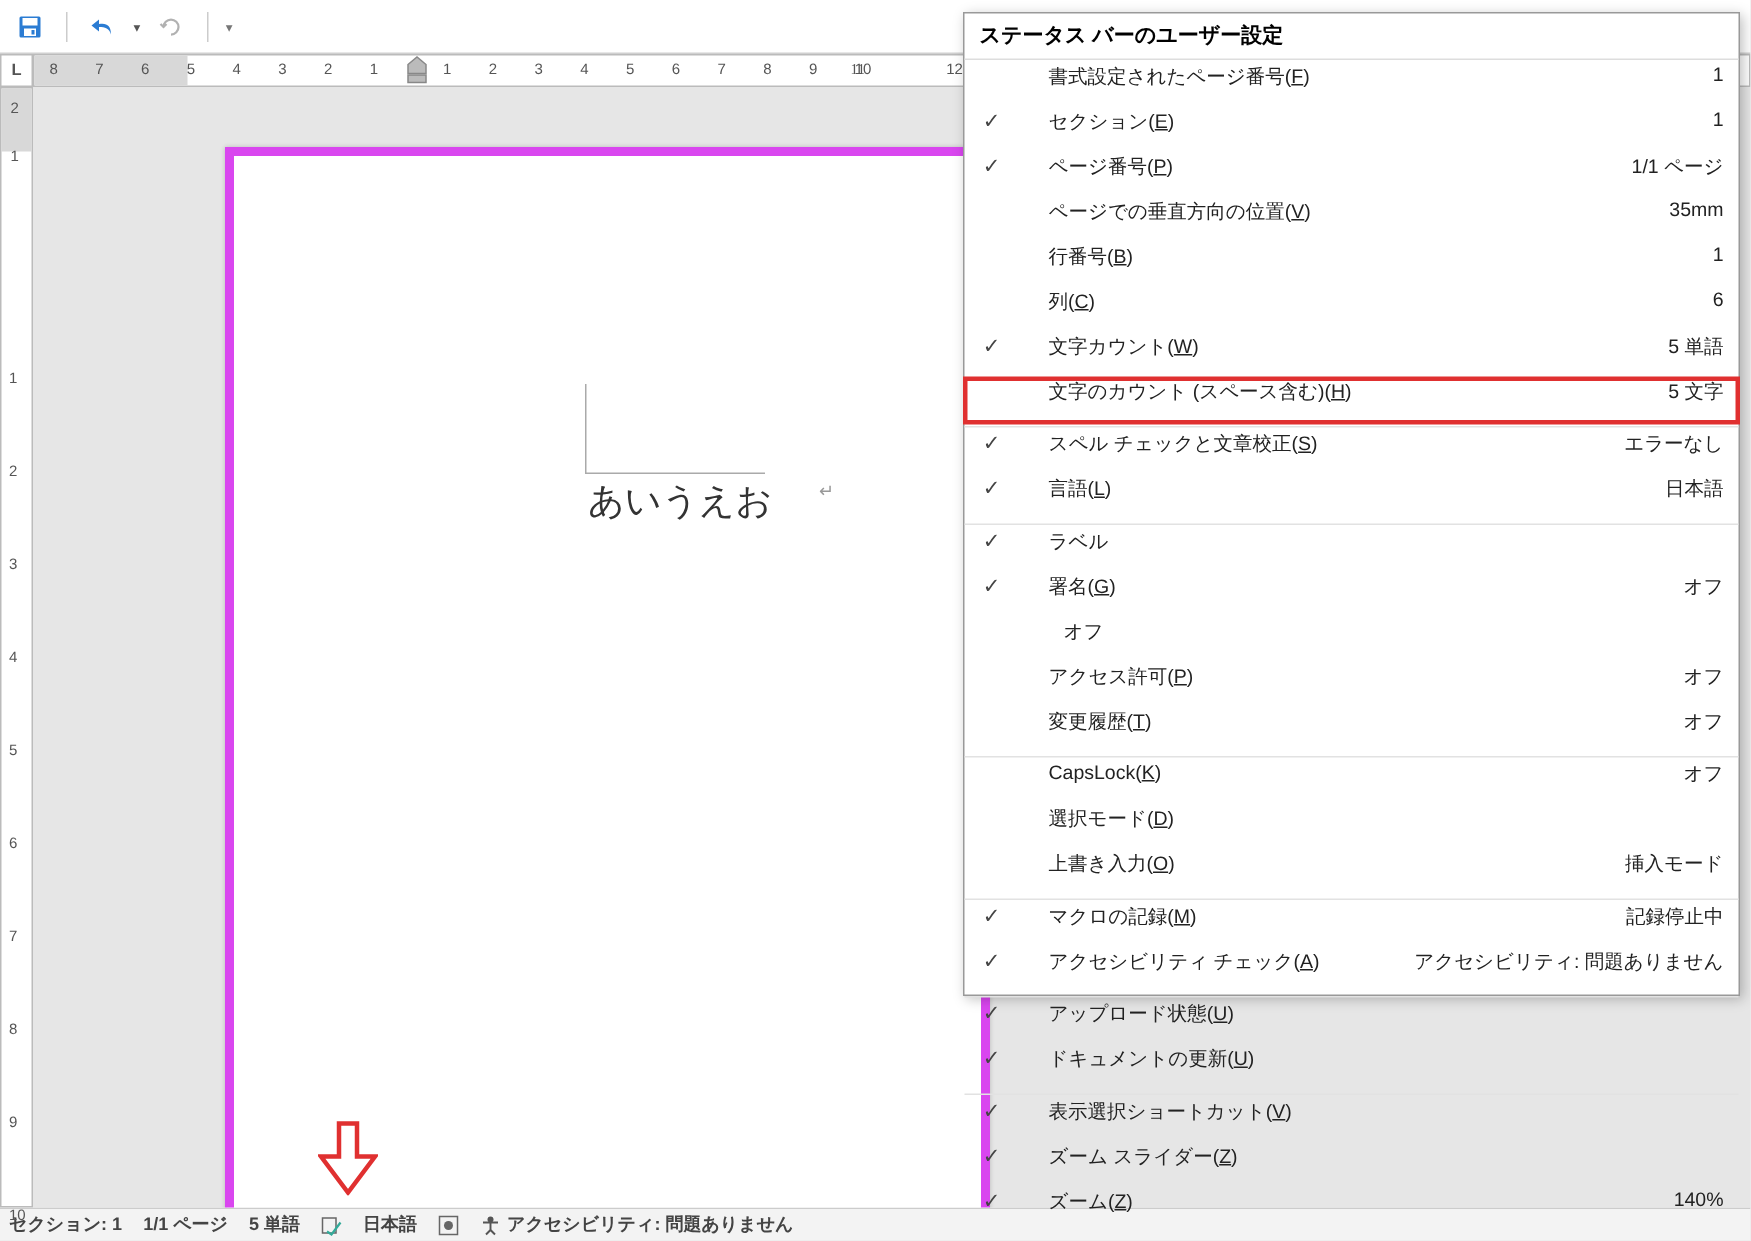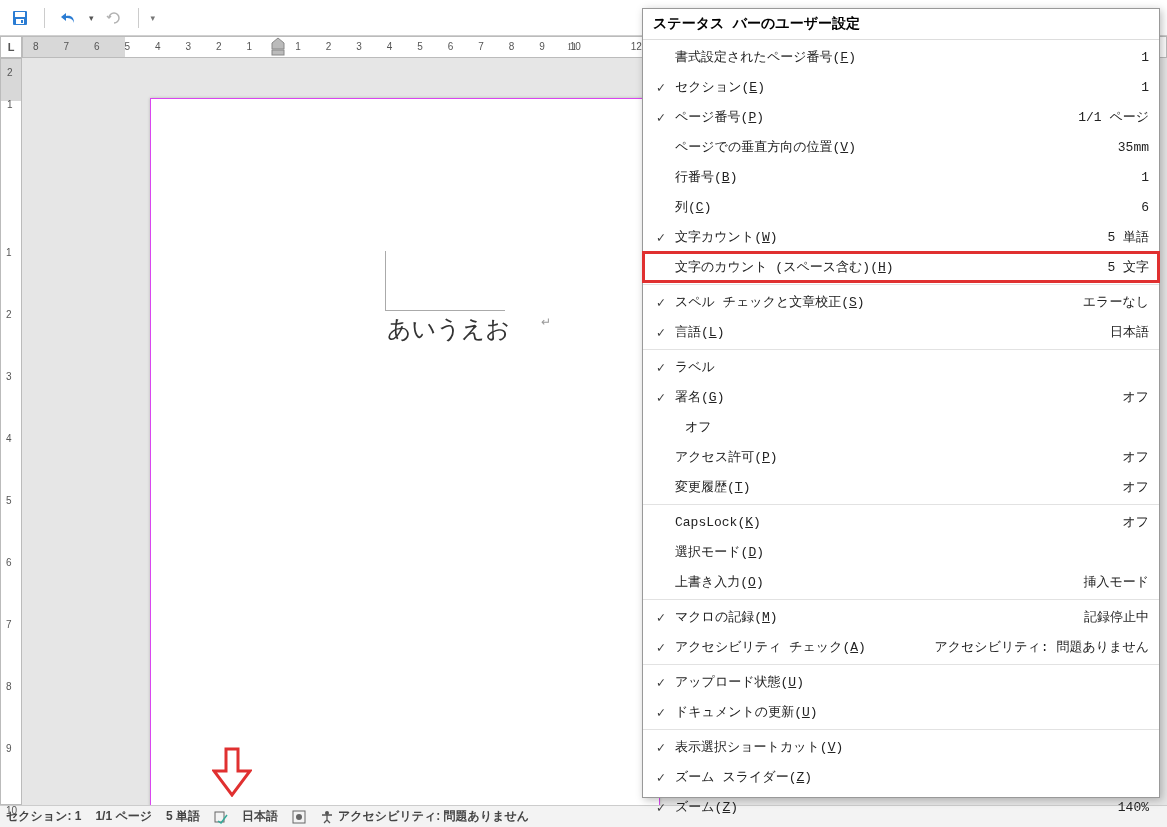--- a/index.html
+++ b/index.html
@@ -63,21 +63,21 @@
 .ruler-row { display:flex; }
 .content-row { display:flex; flex:1; }
 .page-area {
   flex:1; position:relative; overflow:hidden; background:#e6e6e6;
 }
 .page {
   position:absolute; left:128px; top:40px;
   width:510px; height:720px;
   background:#fff;
   box-shadow: 0 0 3px rgba(0,0,0,.2);
-  border:1px solid #d946ef;
+  border:6px solid #d946ef;
 }
 .page .margin-guide {
   position:absolute; left:234px; top:152px;
   width:120px; height:60px;
   border-left:1px solid #aaa;
   border-bottom:1px solid #aaa;
 }
 .page .text {
   position:absolute;
   left:236px; top:214px;
@@ -108,42 +108,41 @@
 }
 .statusbar .sb-item { display:flex; align-items:center; gap:4px; white-space:nowrap;font-weight:bold;}
 .sb-icon { width:14px;height:14px;display:inline-flex;align-items:center;justify-content:center;}
 
 
 .context-menu {
   position:absolute;
   top:8px;
   left:642px;
   width:518px;
-  height:790px;
+  height:656px;
   background:#fff;
   border:1px solid #999;
   box-shadow: 2px 2px 8px rgba(0,0,0,.25);
   z-index:100;
-  font-family:Liberation Mono, monospace;
 }
 .context-menu .cm-title {
   padding:6px 10px;
   font-weight:bold;
   font-size:14px;
   border-bottom:1px solid #ddd;
 }
 .cm-items { padding:2px 0; }
 .cm-row {
   display:flex;
-  align-items:center;
   height:30px;
   padding:0 10px 0 4px;
   font-size:13px;
   color:#222;
   cursor:pointer;
+  gap:24px;
 }
 .cm-row .check { width:28px; text-align:center; color:#444; font-size:14px;}
 .cm-row .label { flex:1; }
 .cm-row .value { color:#222; margin-left:10px; white-space:nowrap;}
 .cm-row .ul { text-decoration: underline; }
 .cm-row.highlight {
   outline: 3px solid #e03030;
   outline-offset:-2px;
 }
 .cm-sep { height:1px; background:#e2e2e2; margin:2px 0;}

